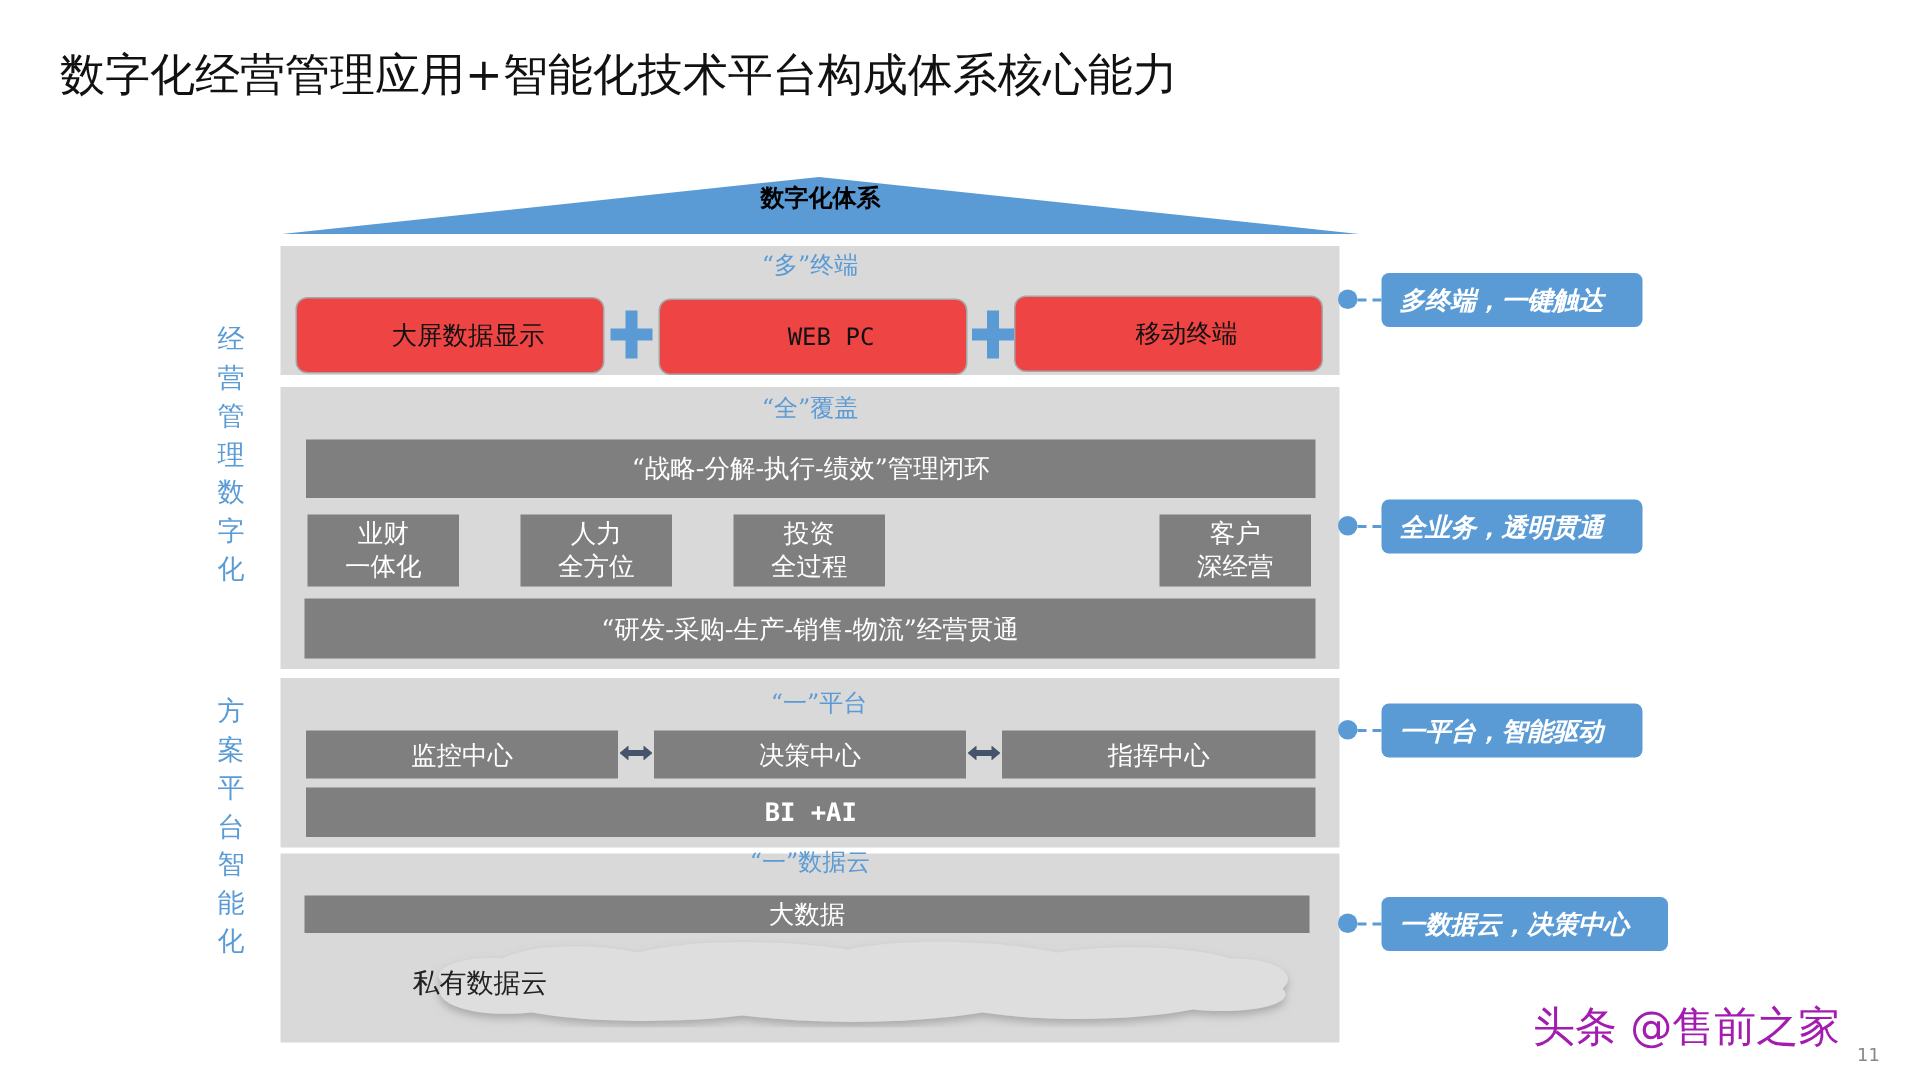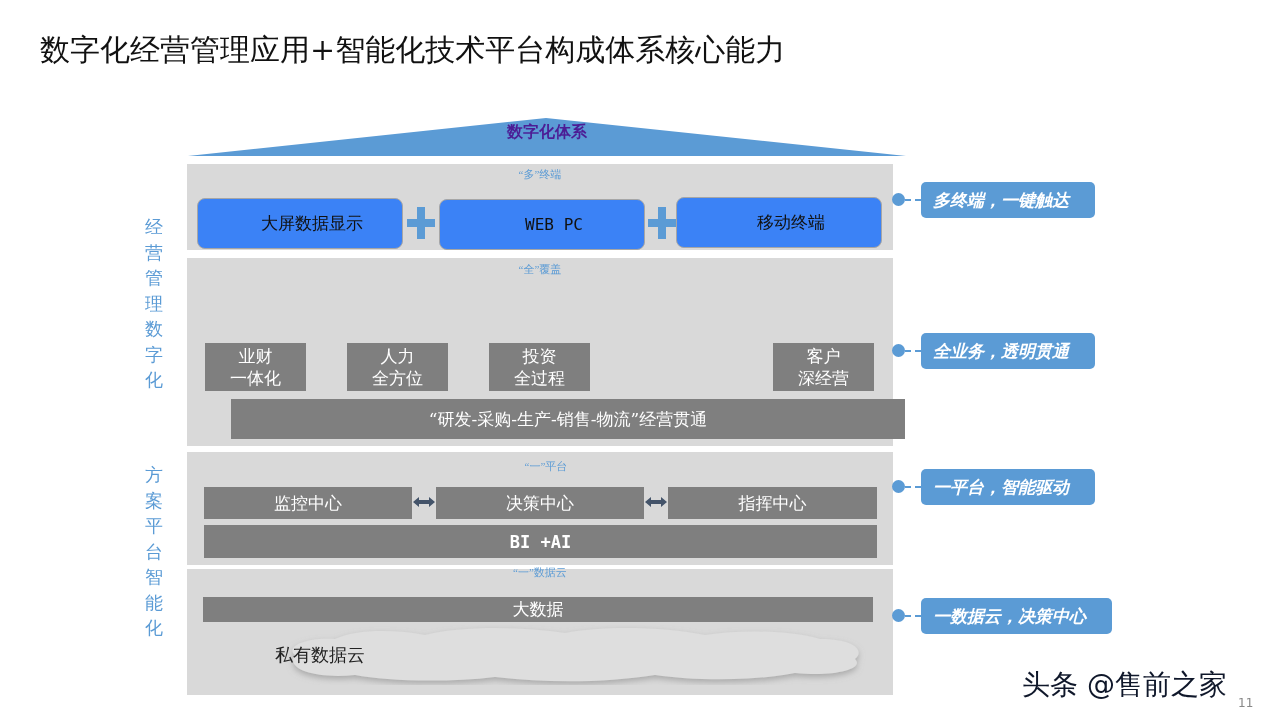--- a/index.html
+++ b/index.html
@@ -3,48 +3,48 @@
 <meta charset="utf-8">
 <style>
   * { box-sizing: border-box; margin: 0; padding: 0; }
   html, body { width: 1280px; height: 720px; background: #ffffff; overflow: hidden; }
   body { position: relative; font-family: "DejaVu Serif", "Liberation Serif", serif; }
 
   .page-title { position: absolute; left: 40px; top: 30px; font-size: 30px; color: #111; font-weight: normal; letter-spacing: 0px; font-family: "DejaVu Serif", serif; text-align: center; }
 
   .roof { position: absolute; left: 188px; top: 116px; width: 718px; height: 42px; }
   .roof svg { display: block; }
-  .roof-label { position: absolute; left: 0; width: 100%; top: 6px; text-align: center; color: #4c1d95; font-size: 16px; font-weight: bold; }
+  .roof-label { position: absolute; left: 0; width: 100%; top: 6px; text-align: center; color: #000000; font-size: 16px; font-weight: bold; }
 
   .band { position: absolute; left: 187px; width: 706px; background: #d9d9d9; }
-  .band-title { position: absolute; left: 0; width: 100%; text-align: center; color: #5b9bd5; font-size: 11px; font-family: Liberation Serif, serif; }
+  .band-title { position: absolute; left: 0; width: 100%; text-align: center; color: #5b9bd5; font-size: 16px; }
 
   .side-label { position: absolute; left: 143px; width: 22px; color: #5b9bd5; font-size: 18px; line-height: 25.5px; text-align: center; }
 
-  .term-box { position: absolute; top: 36px; height: 51px; border: 1px solid #a6a6a6; border-radius: 8px; background: #3b82f6; display: flex; align-items: center; justify-content: center; font-size: 17px; color: #111; padding-left: 24px; }
+  .term-box { position: absolute; top: 36px; height: 51px; border: 1px solid #a6a6a6; border-radius: 8px; background: #ef4444; display: flex; align-items: center; justify-content: center; font-size: 17px; color: #111; padding-left: 24px; }
   .plus { position: absolute; top: 43px; width: 28px; height: 32px; }
   .plus::before, .plus::after { content: ""; position: absolute; background: #5b9bd5; }
   .plus::before { left: 10px; top: 0; width: 8px; height: 32px; }
   .plus::after { left: 0; top: 12px; width: 28px; height: 8px; }
 
   .dbar { position: absolute; background: #7f7f7f; color: #fff; display: flex; align-items: center; justify-content: center; font-size: 17px; text-align: center; }
   .dbar.two { flex-direction: column; line-height: 22px; font-size: 17px; }
 
   .arrow { position: absolute; width: 22px; height: 10px; }
   .arrow svg { display: block; }
 
   .cloud { position: absolute; left: 88px; top: 56px; width: 592px; height: 60px; }
   .cloud-label { position: absolute; left: 0; width: 100%; top: 18px; text-align: left; font-size: 18px; color: #222; }
 
   .callout { position: absolute; left: 892px; height: 36px; }
   .callout .dot { position: absolute; left: 0; top: 11px; width: 13px; height: 13px; border-radius: 50%; background: #5b9bd5; }
   .callout .dash { position: absolute; left: 13px; top: 17px; width: 16px; border-top: 2px dashed #5b9bd5; }
   .callout .pill { position: absolute; left: 29px; top: 0; height: 36px; background: #5b9bd5; border-radius: 5px; color: #fff; font-style: italic; font-weight: bold; font-size: 17px; display: flex; align-items: center; padding: 0 12px; white-space: nowrap; }
 
-  .watermark { position: absolute; left: 1022px; top: 666px; font-family: "DejaVu Sans", sans-serif; font-size: 28px; color: #0f172a; text-shadow: 1px 1px 0 #fff, -1px -1px 0 #fff; }
+  .watermark { position: absolute; left: 1022px; top: 666px; font-family: "DejaVu Sans", sans-serif; font-size: 28px; color: #a21caf; text-shadow: 1px 1px 0 #fff, -1px -1px 0 #fff; }
   .page-num { position: absolute; left: 1238px; top: 696px; font-family: "DejaVu Sans", sans-serif; font-size: 12px; color: #888; }
 </style>
 </head>
 <body>
 
 <div class="page-title">数字化经营管理应用+智能化技术平台构成体系核心能力</div>
 
 <div class="roof">
   <svg width="718" height="42" viewBox="0 0 718 42">
     <polygon points="0,40 358,2 718,40" fill="#5b9bd5"></polygon>
@@ -59,39 +59,40 @@
   <div class="band-title" style="top:3px;">“多”终端</div>
   <div class="term-box" style="left:10px; width:206px; top:34px;">大屏数据显示</div>
   <div class="plus" style="left:220px;"></div>
   <div class="term-box" style="left:252px; width:206px; top:35px; font-family:'DejaVu Sans Mono', monospace; font-size:16px;">WEB PC</div>
   <div class="plus" style="left:461px;"></div>
   <div class="term-box" style="left:489px; width:206px; top:33px;">移动终端</div>
 </div>
 
 <div class="band" style="top:258px; height:188px;">
   <div class="band-title" style="top:4px;">“全”覆盖</div>
+  <div class="dbar" style="left:17px; top:35px; width:673px; height:39px;">“战略-分解-执行-绩效”管理闭环</div>
 
   <div class="dbar two" style="left:18px; top:85px; width:101px; height:48px;">
     <span>业财</span>
     <span>一体化</span>
   </div>
   <div class="dbar two" style="left:160px; top:85px; width:101px; height:48px;">
     <span>人力</span>
     <span>全方位</span>
   </div>
   <div class="dbar two" style="left:302px; top:85px; width:101px; height:48px;">
     <span>投资</span>
     <span>全过程</span>
   </div>
   <div class="dbar two" style="left:586px; top:85px; width:101px; height:48px;">
     <span>客户</span>
     <span>深经营</span>
   </div>
 
-  <div class="dbar" style="left:16px; top:141px; width:674px; height:40px;margin-left:28px;">“研发-采购-生产-销售-物流”经营贯通</div>
+  <div class="dbar" style="left:16px; top:141px; width:674px; height:40px;">“研发-采购-生产-销售-物流”经营贯通</div>
 </div>
 
 <div class="band" style="top:452px; height:113px;">
   <div class="band-title" style="top:7px;padding-left:12px;">“一”平台</div>
   <div class="dbar" style="left:17px; top:35px; width:208px; height:32px;">监控中心</div>
   <div class="arrow" style="left:226px; top:45px;">
     <svg width="22" height="10" viewBox="0 0 22 10">
         <polygon points="0,5 6,0 6,3 16,3 16,0 22,5 16,10 16,7 6,7 6,10" fill="#44546a"></polygon>
       </svg>
   </div>

